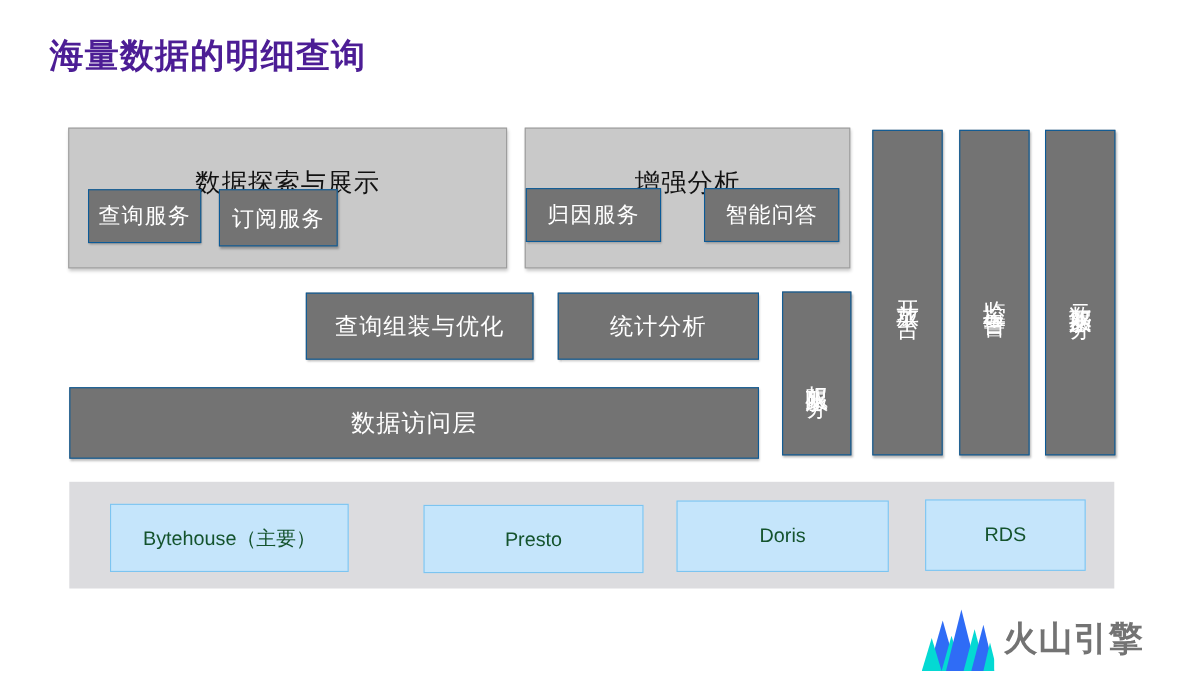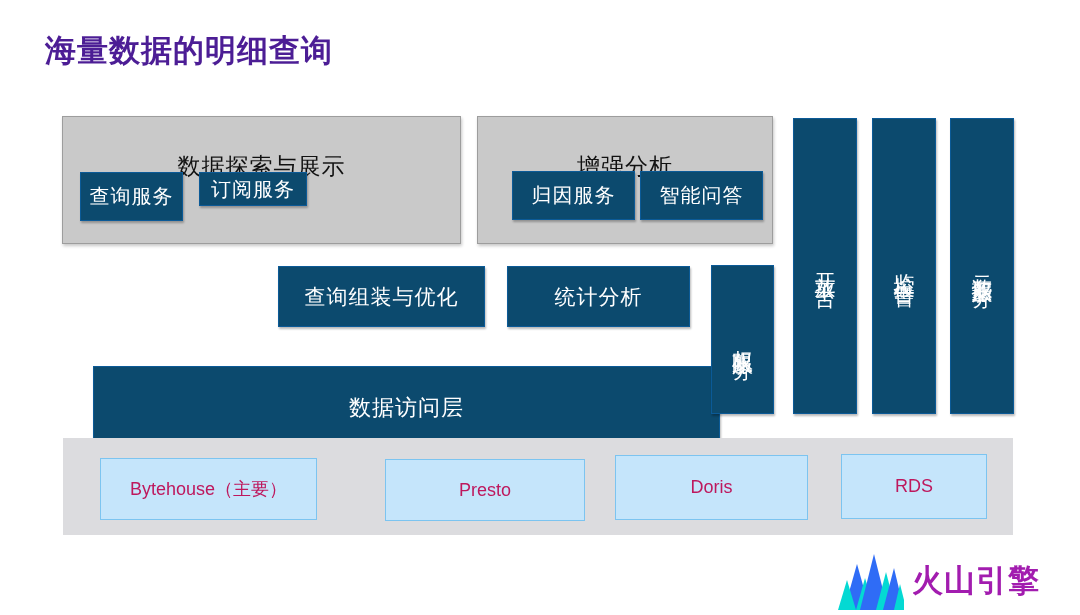--- a/index.html
+++ b/index.html
@@ -20,59 +20,59 @@
   }
   #panel-explore{left:62px;top:116px;width:399px;height:128px;}
   #panel-analysis{left:477px;top:116px;width:296px;height:128px;padding-left:16px;}
   .panel-header{
     position:absolute;left:0;top:9px;width:100%;text-align:center;
     font-family:"Liberation Serif","DejaVu Serif",serif;
     font-size:23px;color:#111111;letter-spacing:1px;margin-top:25px;
   }
   
   .bluebox{
-    background:#0c4a6e;border:1px solid #0b5a97;
+    background:#737373;border:1px solid #0b5a97;
     box-shadow:1px 2px 2px rgba(0,0,0,0.28);
     display:flex;align-items:center;justify-content:center;
     color:#ffffff;font-family:"Liberation Serif","DejaVu Serif",serif;
   }
   .chip{font-size:20px;letter-spacing:1px;}
   #chip-query{left:80px;top:172px;width:103px;height:49px;}
-  #chip-subscribe{left:199px;top:172px;width:108px;height:34px;}
+  #chip-subscribe{left:199px;top:172px;width:108px;height:52px;}
   #chip-metric{left:328px;top:172px;width:117px;height:49px;}
-  #chip-attribution{left:512px;top:171px;width:123px;height:49px;}
+  #chip-attribution{left:478px;top:171px;width:123px;height:49px;}
   #chip-qa{left:640px;top:171px;width:123px;height:49px;}
   .midbox{font-size:21px;letter-spacing:1px;}
   #mid-cache{left:65px;top:266px;width:188px;height:61px;}
   #mid-assembly{left:278px;top:266px;width:207px;height:61px;}
   #mid-stats{left:507px;top:266px;width:183px;height:61px;}
-  #dal{left:63px;top:366px;width:627px;height:84px;font-size:22px;letter-spacing:1px;margin-left:30px;}
+  #dal{left:63px;top:352px;width:627px;height:65px;font-size:22px;letter-spacing:1px;}
   
   .vbar{writing-mode:vertical-rl;text-orientation:upright;letter-spacing:5px;font-size:21px;}
   #bar-permission{left:711px;top:265px;width:63px;height:149px;letter-spacing:3px;}
   #bar-open{left:793px;top:118px;width:64px;height:296px;}
   #bar-monitor{left:872px;top:118px;width:64px;height:296px;}
   #bar-metadata{left:950px;top:118px;width:64px;height:296px;letter-spacing:3px;}
   
   #strip{left:63px;top:438px;width:950px;height:97px;background:#dcdcdf;}
   .engine{
     position:absolute;box-sizing:border-box;
     background:#c5e5fb;border:1.5px solid #7cc4f0;
     display:flex;align-items:center;justify-content:center;
-    font-size:18px;color:#be185d;
+    font-size:18px;color:#14532d;
   }
   #engine-bytehouse{left:37px;top:20px;width:217px;height:62px;}
   #engine-presto{left:302px;top:21px;width:200px;height:62px;margin-left:20px;}
   #engine-doris{left:552px;top:17px;width:193px;height:65px;}
   #engine-rds{left:778px;top:16px;width:146px;height:65px;}
   
   #logo{left:838px;top:550px;width:210px;height:62px;display:flex;align-items:center;}
   #logo-icon{width:66px;height:58px;flex:0 0 auto;}
   #logo-text{
-    margin-left:8px;font-size:31px;font-weight:bold;color:#a21caf;letter-spacing:1px;
+    margin-left:8px;font-size:31px;font-weight:bold;color:#737373;letter-spacing:1px;
     line-height:58px;white-space:nowrap;
   }
 </style>
 </head>
 <body>
 
 <div id="page">
 
   <div id="title" class="abs">海量数据的明细查询</div>
 

